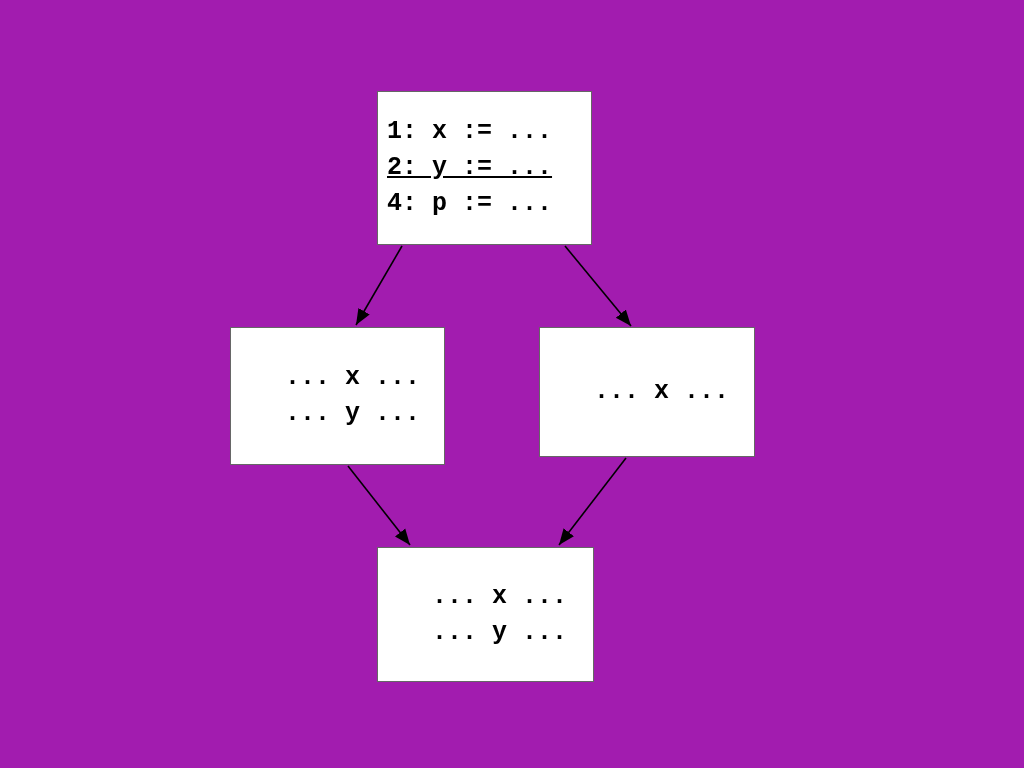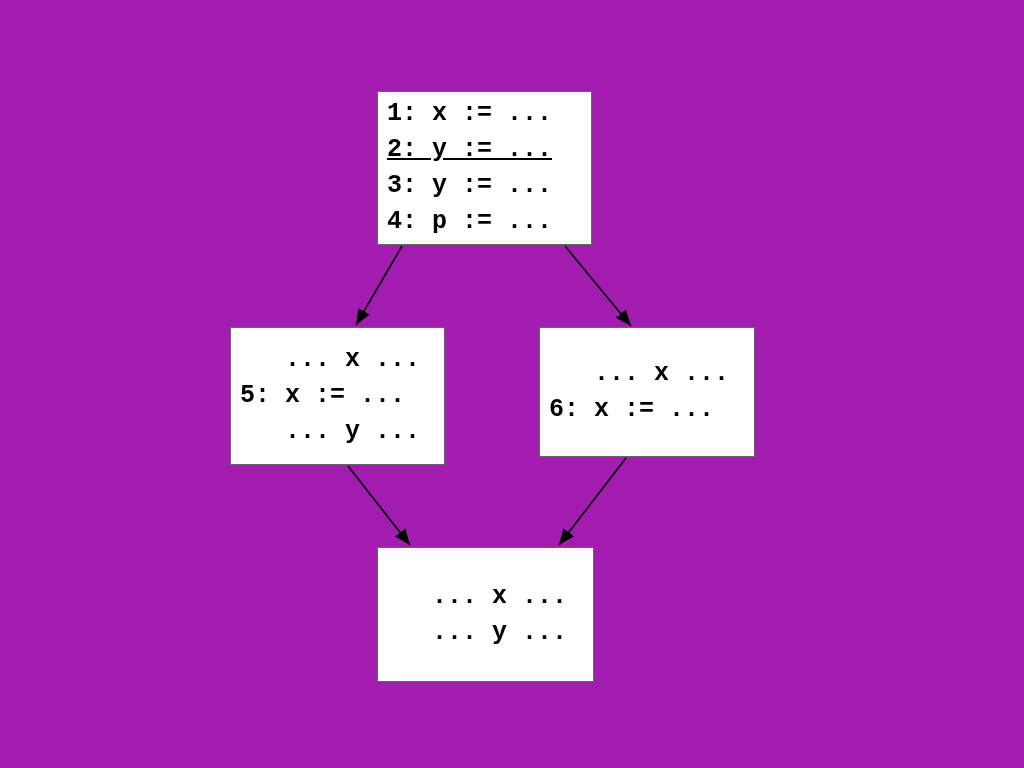--- a/index.html
+++ b/index.html
@@ -54,29 +54,26 @@
       </marker>
     </defs>
   <line x1="565" y1="246" x2="631" y2="326" stroke="#000000" stroke-width="1.6" marker-end="url(#arrowhead)"></line>
       <line x1="402" y1="246" x2="356" y2="325" stroke="#000000" stroke-width="1.6" marker-end="url(#arrowhead)"></line>
       <line x1="348" y1="466" x2="410" y2="545" stroke="#000000" stroke-width="1.6" marker-end="url(#arrowhead)"></line>
       <line x1="626" y1="458" x2="559" y2="545" stroke="#000000" stroke-width="1.6" marker-end="url(#arrowhead)"></line>
     </svg>
 <div class="node" style="left: 377px; top: 91px; width: 215px; height: 154px; background: rgb(255, 255, 255); border-color: rgb(102, 102, 102);">
       <div class="code-line" style="color: rgb(0, 0, 0);">1: x := ...</div>
       <div class="code-line" style="color: rgb(0, 0, 0); text-decoration: underline;">2: y := ...</div>
-      <div class="code-line" style="color: rgb(0, 0, 0);">3: y := ...</div>
       <div class="code-line" style="color: rgb(0, 0, 0);">4: p := ...</div>
     </div>
     <div class="node" style="left: 230px; top: 327px; width: 215px; height: 138px; background: rgb(255, 255, 255); border-color: rgb(102, 102, 102);">
       <div class="code-line" style="color: rgb(0, 0, 0);">   ... x ...</div>
-      <div class="code-line" style="color: rgb(0, 0, 0);">5: x := ...</div>
       <div class="code-line" style="color: rgb(0, 0, 0);">   ... y ...</div>
     </div>
     <div class="node" style="left: 539px; top: 327px; width: 216px; height: 130px; background: rgb(255, 255, 255); border-color: rgb(102, 102, 102);">
       <div class="code-line" style="color: rgb(0, 0, 0);">   ... x ...</div>
-      <div class="code-line" style="color: rgb(0, 0, 0);">6: x := ...</div>
     </div>
     <div class="node" style="left: 377px; top: 547px; width: 217px; height: 135px; background: rgb(255, 255, 255); border-color: rgb(102, 102, 102);">
       <div class="code-line" style="color: rgb(0, 0, 0);">   ... x ...</div>
       <div class="code-line" style="color: rgb(0, 0, 0);">   ... y ...</div>
     </div>
   </div>
 
 </body></html>

